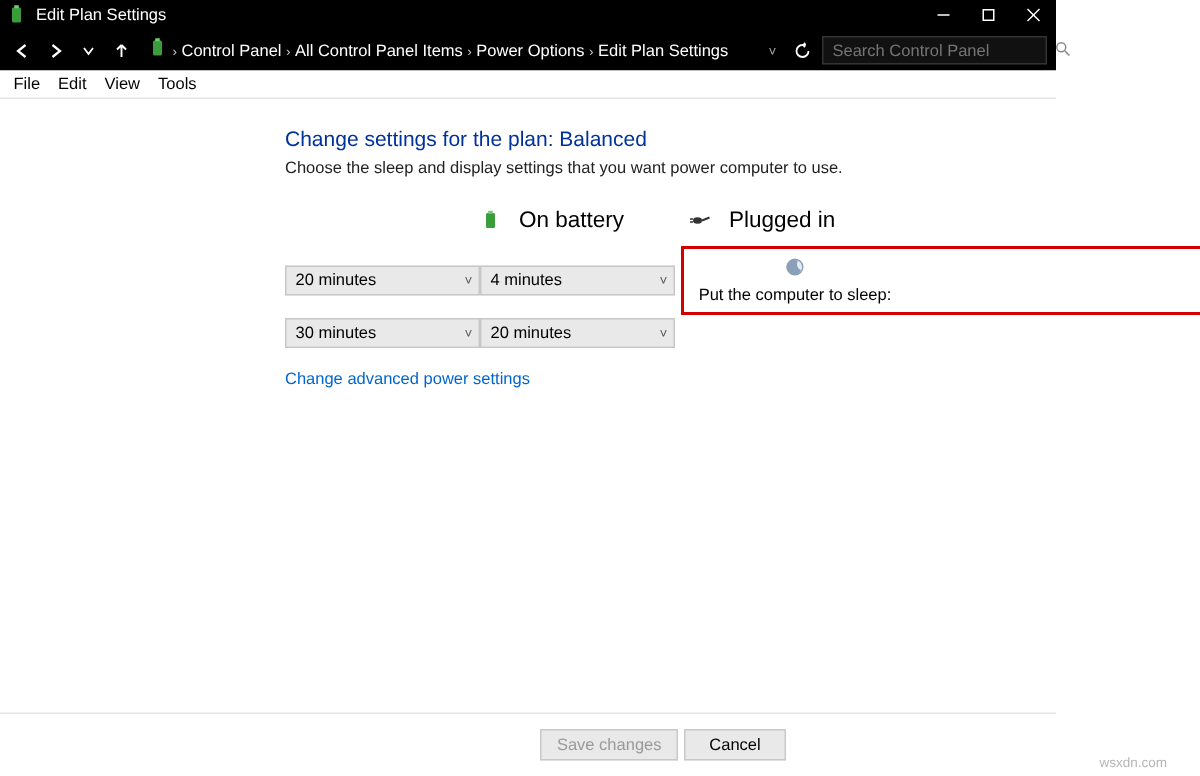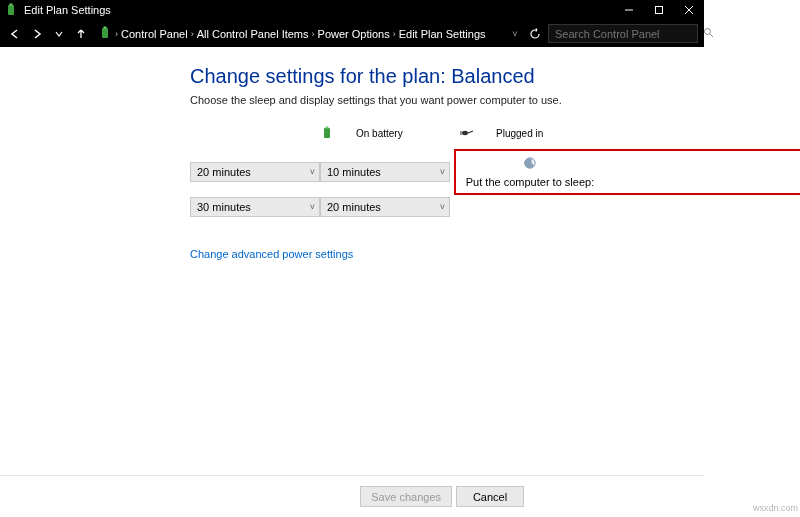--- a/index.html
+++ b/index.html
@@ -23,38 +23,38 @@
   .refreshbtn { width: 18px; height: 18px; display: flex; align-items: center; justify-content: center; }
   .searchbox { width: 150px; height: 19px; background: #111; border: 1px solid #333; display: flex; align-items: center; }
   .searchbox input { flex: 1; background: transparent; border: none; color: #888; font-size: 11px; padding: 0 6px; outline: none; }
   .searchicon { width: 18px; text-align: center; color: #888; font-size: 10px; }
   
   .menubar { height: 19px; background: #fff; display: flex; align-items: center; font-size: 11px; border-bottom: 1px solid #e5e5e5; padding-left: 3px; }
   .menuitem { padding: 0 6px; }
   
   .content { flex: 1; display: flex; flex-direction: column; }
   .body { flex: 1; padding: 18px 60px 10px 190px; }
-  .heading { color: #003399; font-size: 20px; font-weight: 400; margin-bottom: 6px; }
+  .heading { color: #003399; font-size: 14px; font-weight: 400; margin-bottom: 6px; }
   .subtext { font-size: 11px; color: #222; margin-bottom: 16px; }
   .grid { display: grid; grid-template-columns: 130px 140px 140px; column-gap: 0; row-gap: 0; align-items: center; }
-  .ghdr { display: flex; align-items: center; gap: 22px; font-size: 10px; padding: 4px 0 10px 0; }
+  .ghdr { display: flex; align-items: center; gap: 12px; font-size: 15px; padding: 4px 0 10px 0; }
   .rowlabel { font-size: 11px; display: flex; align-items: center; gap: 6px; padding: 6px 0; }
   .rowicon { width: 14px; height: 14px; display: inline-flex; align-items: center; justify-content: center; }
   .rowicon svg { width: 14px; height: 14px; }
   .dd { width: 130px; height: 20px; background: #e9e9e9; border: 1px solid #c8c8c8; font-size: 11px; display: flex; align-items: center; justify-content: space-between; padding: 0 4px 0 6px; margin: 3px 6px 3px 0; text-align: right; }
   .dd .chev { font-size: 9px; color: #555; }
   .highlight-row { position: relative; flex-direction: column; }
   .highlight-box { position: absolute; border: 2px solid #d40000; left: -6px; right: -2px; top: -1px; bottom: -1px; pointer-events: none; }
-  .links { margin-top: 28px; display: flex; flex-direction: column; gap: 10px; }
+  .links { margin-top: 12px; display: flex; flex-direction: column; gap: 10px; }
   .link { color: #0066cc; font-size: 11px; cursor: pointer; }
   
   .footer { border-top: 1px solid #e5e5e5; padding: 10px 180px 10px 0; display: flex; justify-content: flex-end; gap: 4px; }
   .btn { min-width: 68px; height: 21px; font-size: 11px; background: #e9e9e9; border: 1px solid #c8c8c8; display: flex; align-items: center; justify-content: center; padding: 0 10px; }
   .btn.disabled { color: #999; }
-  .watermark { position: absolute; right: 2px; bottom: 4px; font-size: 9px; color: #b5b5b5; }
+  .watermark { position: absolute; right: 22px; bottom: 4px; font-size: 9px; color: #b5b5b5; }
 </style>
 </head>
 <body>
 <div class="window">
 
   <div class="titlebar">
     <span class="appicon">
       <svg viewBox="0 0 14 14" width="14" height="14">
           <rect x="4" y="2" width="6" height="10" rx="1" fill="#3a9c3a"></rect>
           <rect x="5.5" y="0.5" width="3" height="2" fill="#6fcf6f"></rect>
@@ -128,20 +128,26 @@
       <input placeholder="Search Control Panel" style="">
       <span class="searchicon">
         <svg width="11" height="11" viewBox="0 0 11 11">
             <circle cx="4.5" cy="4.5" r="3" stroke="#888" fill="none" stroke-width="1"></circle>
             <line x1="7" y1="7" x2="10" y2="10" stroke="#888" stroke-width="1"></line>
           </svg>
       </span>
     </div>
   </div>
 
+  <div class="menubar">
+    <span class="menuitem">File</span>
+    <span class="menuitem">Edit</span>
+    <span class="menuitem">View</span>
+    <span class="menuitem">Tools</span>
+  </div>
 
   <div class="content">
     <div class="body">
       <div class="heading">Change settings for the plan: Balanced</div>
       <div class="subtext">Choose the sleep and display settings that you want power computer to use.</div>
 
       <div class="grid">
         <div></div>
         <div class="ghdr">
           <span class="rowicon">
@@ -162,21 +168,21 @@
               </svg>
           </span>
           <span>Plugged in</span>
         </div>
 
         <div class="dd">
           <span>20 minutes</span>
           <span class="chev">˅</span>
         </div>
         <div class="dd">
-          <span>10 minutes</span>
+          <span>4 minutes</span>
           <span class="chev">˅</span>
         </div>
 
         <div class="rowlabel highlight-row">
           <div class="highlight-box" style="left:-6px; width:418px;"></div>
           <span class="rowicon">
             <svg viewBox="0 0 14 14">
                 <circle cx="7" cy="7" r="5.2" fill="#e5ecf4" stroke="#8aa0b8"></circle>
                 <path d="M9 3 A5 5 0 1 0 11 9 A4 4 0 0 1 9 3 Z" fill="#8aa0b8"></path>
               </svg>

